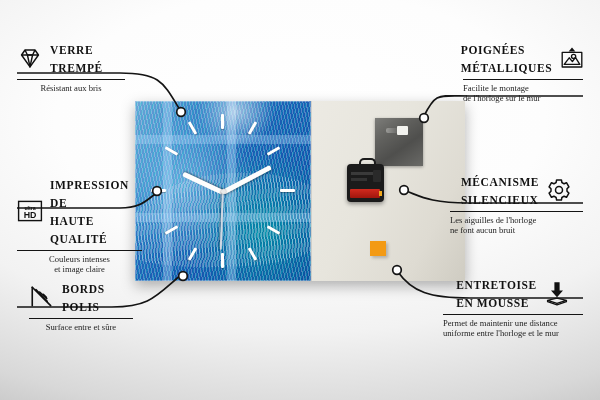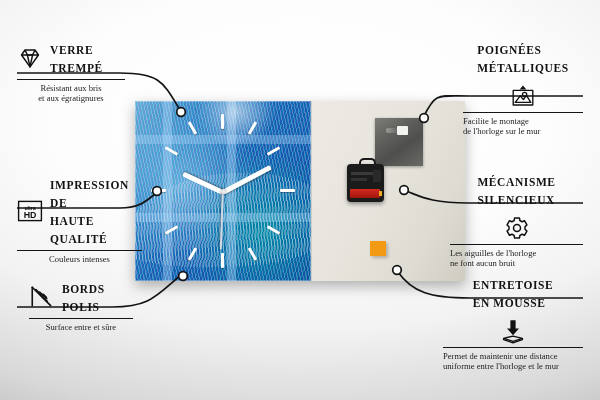--- a/index.html
+++ b/index.html
@@ -77,21 +77,21 @@
     text-transform:uppercase;margin-top:6px;}
   .rule{height:1.4px;background:#141414;margin:2.5px 0 3px;}
   .sub{font-size:8.6px;color:#1d1d1d;line-height:10.5px;}
   .head{display:flex;align-items:center;gap:7px;}
   .ico{width:26px;height:26px;flex:none;color:#111;}
   .ico svg{display:block;width:26px;height:26px;}
 
   .left .head{justify-content:flex-start;}
   .left .ttl{text-align:left;}
   .left .sub{text-align:center;}
-  .right .head{justify-content:center;flex-direction:column;}
+  .right .head{justify-content:center;}
   .right .ttl{text-align:right;}
   .right .sub{text-align:left;}
 
   .lines{position:absolute;left:0;top:0;width:600px;height:400px;pointer-events:none;}
 </style>
 </head>
 <body>
 
 <div class="stage">
 
@@ -179,39 +179,39 @@
             <path d="M9.6 9.2h4.8"></path>
         </svg>
       </span>
       <span>
         <span class="ttl">VERRE</span><br>
         <span class="ttl">TREMPÉ</span>
       </span>
     </div>
     <div class="rule"></div>
     <div class="sub">Résistant aux bris</div>
-    <div class="sub">et aux égratignures</div>
   </div>
 
   <div class="callout left" style="left:17px;top:175px;width:125px;">
     <div class="head">
       <span class="ico">
         <svg viewBox="0 0 26 26">
           <rect x="1.6" y="3.4" width="22.8" height="19.2" fill="none" stroke="currentColor" stroke-width="1.4"></rect>
           <text x="13" y="11.6" text-anchor="middle" font-family="Liberation Sans, sans-serif" font-size="5.2" font-weight="bold" fill="currentColor">ultra</text>
           <text x="13" y="20.2" text-anchor="middle" font-family="Liberation Sans, sans-serif" font-size="8.8" font-weight="bold" fill="currentColor">HD</text>
         </svg>
       </span>
       <span>
         <span class="ttl">IMPRESSION DE</span><br>
         <span class="ttl">HAUTE QUALITÉ</span>
       </span>
     </div>
     <div class="rule"></div>
     <div class="sub">Couleurs intenses</div>
+    <div class="sub">et image claire</div>
   </div>
 
   <div class="callout left" style="left:29px;top:279px;width:104px;">
     <div class="head">
       <span class="ico">
         <svg viewBox="0 0 24 24" stroke="currentColor" stroke-width="1.5" stroke-linecap="round">
           <path d="M3 3 L3 20"></path>
             <path d="M3 3 L20 20"></path>
           <path d="M6.4 5.2 L16.8 16"></path>
             <path d="M9.8 7.4 L16.4 13.4"></path>

